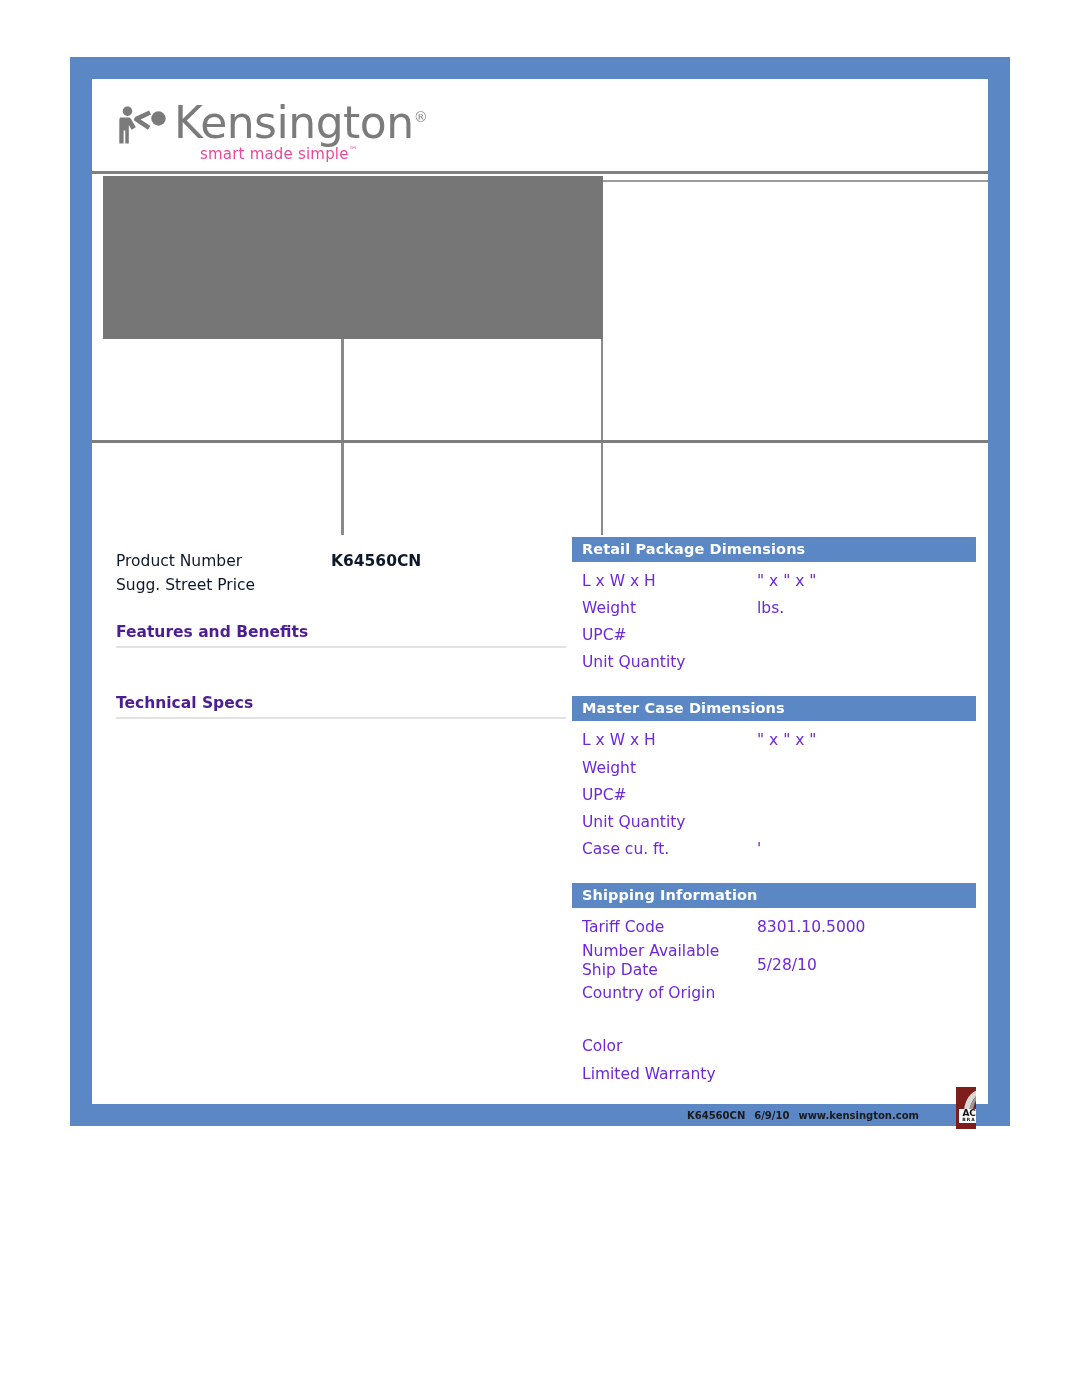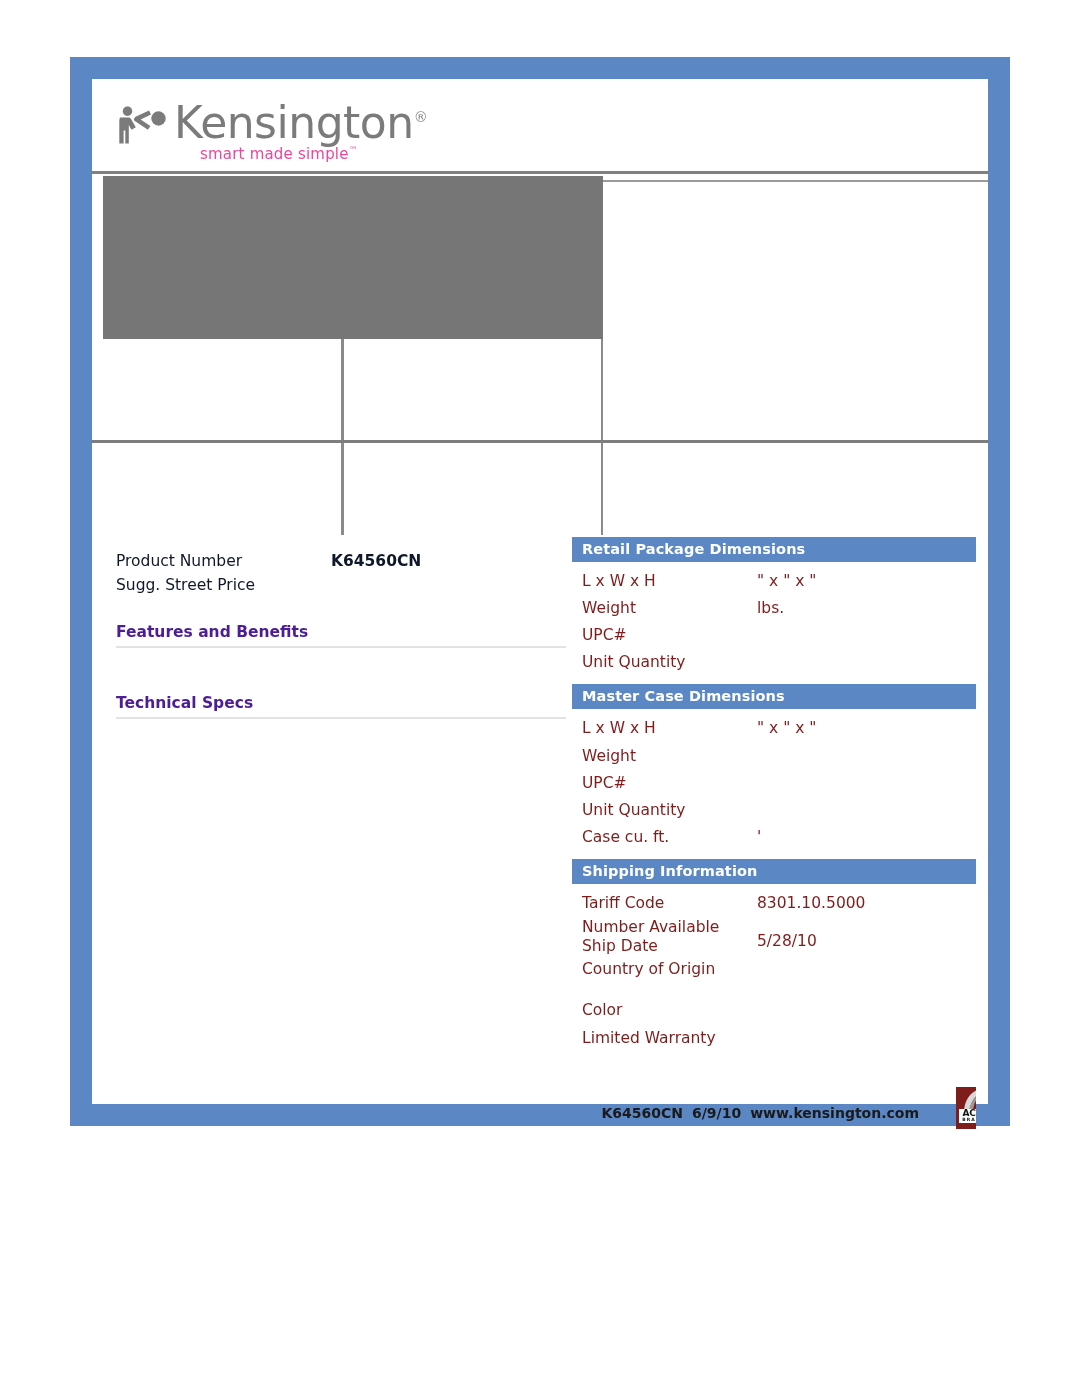--- a/index.html
+++ b/index.html
@@ -154,55 +154,55 @@
   #tech-specs-head { }
   #features-body { height: 20px; }
   #tech-specs-body { height: 340px; }
 
   
   #right-col {
     position: absolute;
     left: 480px; top: -12px;
     width: 404px;
   }
-  .panel { margin-bottom: 0; }
+  .panel { margin-bottom: 12px; }
   .panel-title {
     background: #5b87c5;
     color: #ffffff;
     font-size: 14.5px;
     font-weight: bold;
     padding: 4px 10px 5px 10px;
     letter-spacing: 0.1px;
   }
   .panel-rows { padding: 6px 0 8px 0; }
   .panel-row {
     display: flex;
     font-size: 15.5px;
-    color: #7f1d1d;
+    color: #6d28d9;
     line-height: 1.62;
     padding: 1px 0 1px 10px;
     justify-content: space-between;
   }
   .panel-row .pk { width: 175px; flex: none; }
   .panel-row .pv { flex: 1; }
   .panel-row.two-line { align-items: flex-start; }
   .panel-row.two-line .pk { line-height: 1.2; }
   .panel-row.two-line .pv { padding-top: 11px; }
 
   
   #footer {
     position: absolute;
     left: 480px; top: 1010px;
     width: 404px;
     height: 34px;
   }
   #footer-text {
     position: absolute;
     right: 48px; bottom: 2px;
-    font-size: 14px;
+    font-size: 10px;
     font-weight: bold;
     color: #1a1a1a;
     white-space: nowrap;
   }
   #footer-text span { margin-right: 9px; }
   #acco-logo {
     position: absolute;
     right: 0; bottom: -6px;
     width: 20px; height: 42px;
     background: #7f1d1d;

